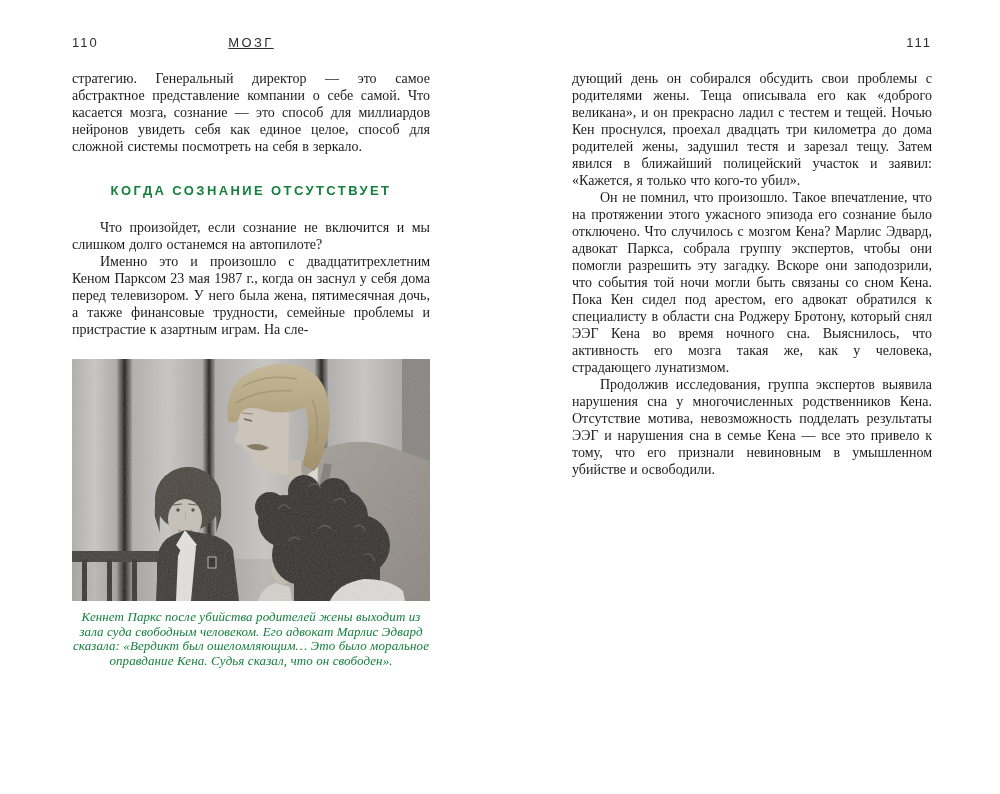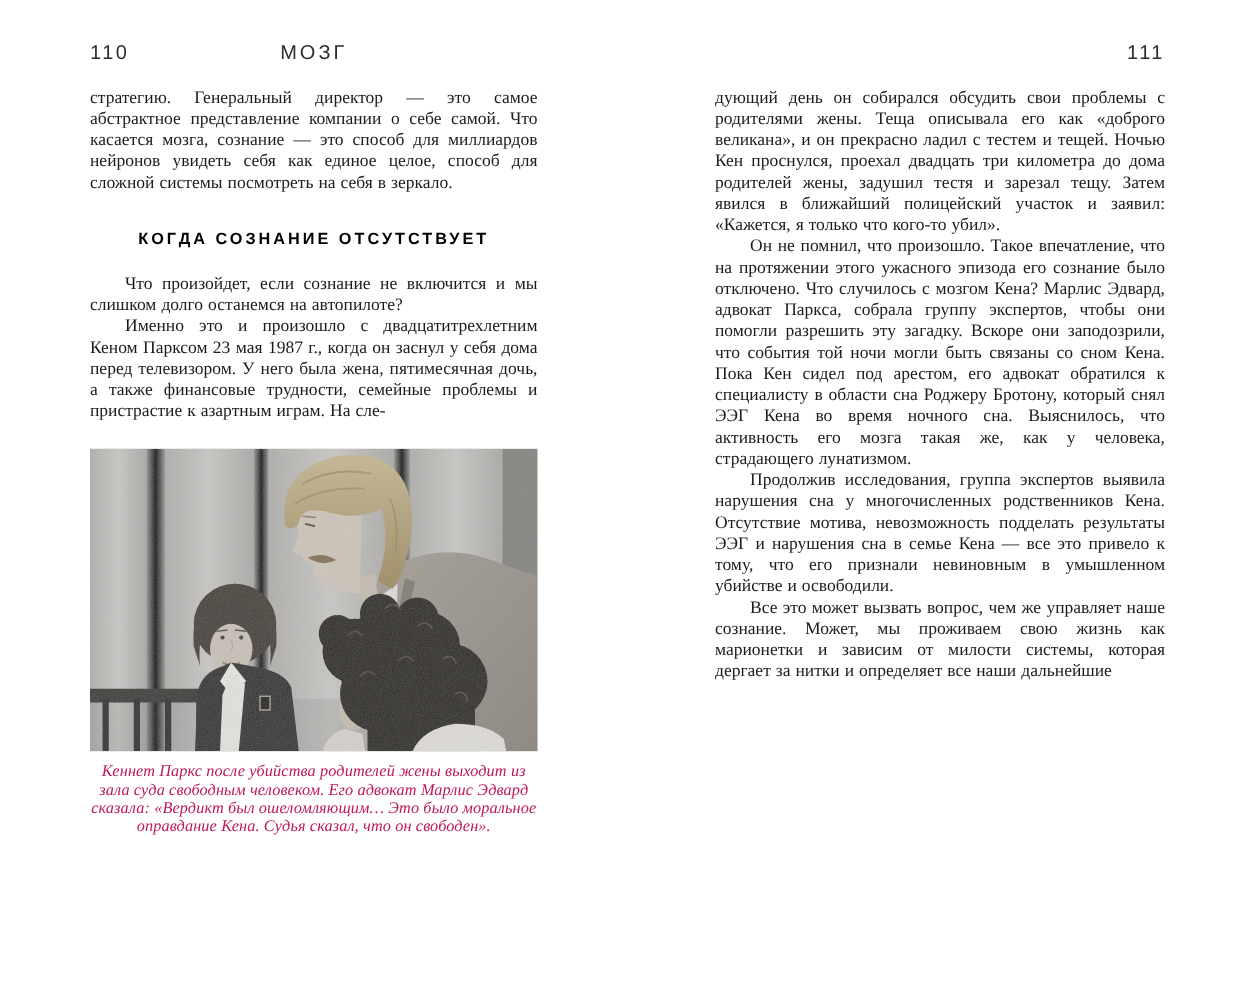--- a/index.html
+++ b/index.html
@@ -9,51 +9,52 @@
     font-family:"Liberation Serif","DejaVu Serif",serif;
     color:#1b1b1b;
   }
   .page{position:absolute;top:0;height:794px;}
   .page-left{left:72px;width:358px;}
   .page-right{left:572px;width:360px;}
 
   .running-head{
     position:absolute;top:37px;left:0;right:0;height:14px;
     font-family:"Liberation Sans","DejaVu Sans",sans-serif;
-    font-size:16px;line-height:12px;color:#2d2d2d;
+    font-size:13px;line-height:12px;color:#2d2d2d;
   }
   .rh-number{position:absolute;top:0;letter-spacing:2px;}
   .rh-number.left{left:0;}
   .rh-number.right{right:0;margin-left:16px;}
   .rh-title{
     position:absolute;left:0;right:0;top:0;text-align:center;
     letter-spacing:2.4px;
+    text-decoration:underline;
   }
 
   .page-text{position:absolute;top:70px;left:0;right:0;}
   .page-text p{
     margin:0;text-align:justify;
     font-size:14px;line-height:17px;
     word-spacing:0.5px;
   }
   .page-text p.indent{text-indent:28px;}
 
   .section-heading{
     margin:28px 0 20px 0;text-align:center;
     font-family:"Liberation Sans","DejaVu Sans",sans-serif;
     font-weight:bold;font-size:13px;line-height:16px;
-    letter-spacing:2.4px;color:#000000;white-space:nowrap;
+    letter-spacing:2.4px;color:#15803d;white-space:nowrap;
   }
 
   figure{margin:21px 0 0 0;padding:0;}
   .photo{width:358px;height:242px;overflow:hidden;background:#bdbbb8;}
   .photo svg{display:block;}
   figcaption{
     margin-top:9px;text-align:center;font-style:italic;
-    font-size:13px;line-height:14.6px;color:#be185d;
+    font-size:13px;line-height:14.6px;color:#15803d;
     letter-spacing:0.1px;
   }
 </style>
 </head>
 <body>
 
 <section class="page page-left">
   <header class="running-head">
     <span class="rh-number left">110</span>
     <span class="rh-title">МОЗГ</span>
@@ -168,15 +169,14 @@
 </section>
 
 <section class="page page-right">
   <header class="running-head">
     <span class="rh-number right">111</span>
   </header>
   <div class="page-text">
     <p>дующий день он собирался обсудить свои проблемы с родителями жены. Теща описывала его как «доброго великана», и он прекрасно ладил с тестем и тещей. Ночью Кен проснулся, проехал двадцать три километра до дома родителей жены, задушил тестя и зарезал тещу. Затем явился в ближайший полицейский участок и заявил: «Кажется, я только что кого-то убил».</p>
     <p class="indent">Он не помнил, что произошло. Такое впечатление, что на протяжении этого ужасного эпизода его сознание было отключено. Что случилось с мозгом Кена? Марлис Эдвард, адвокат Паркса, собрала группу экспертов, чтобы они помогли разрешить эту загадку. Вскоре они заподозрили, что события той ночи могли быть связаны со сном Кена. Пока Кен сидел под арестом, его адвокат обратился к специалисту в области сна Роджеру Бротону, который снял ЭЭГ Кена во время ночного сна. Выяснилось, что активность его мозга такая же, как у человека, страдающего лунатизмом.</p>
     <p class="indent">Продолжив исследования, группа экспертов выявила нарушения сна у многочисленных родственников Кена. Отсутствие мотива, невозможность подделать результаты ЭЭГ и нарушения сна в семье Кена — все это привело к тому, что его признали невиновным в умышленном убийстве и освободили.</p>
-    <p class="indent">Все это может вызвать вопрос, чем же управляет наше сознание. Может, мы проживаем свою жизнь как марионетки и зависим от милости системы, которая дергает за нитки и определяет все наши дальнейшие</p>
   </div>
 </section>
 
 </body></html>

